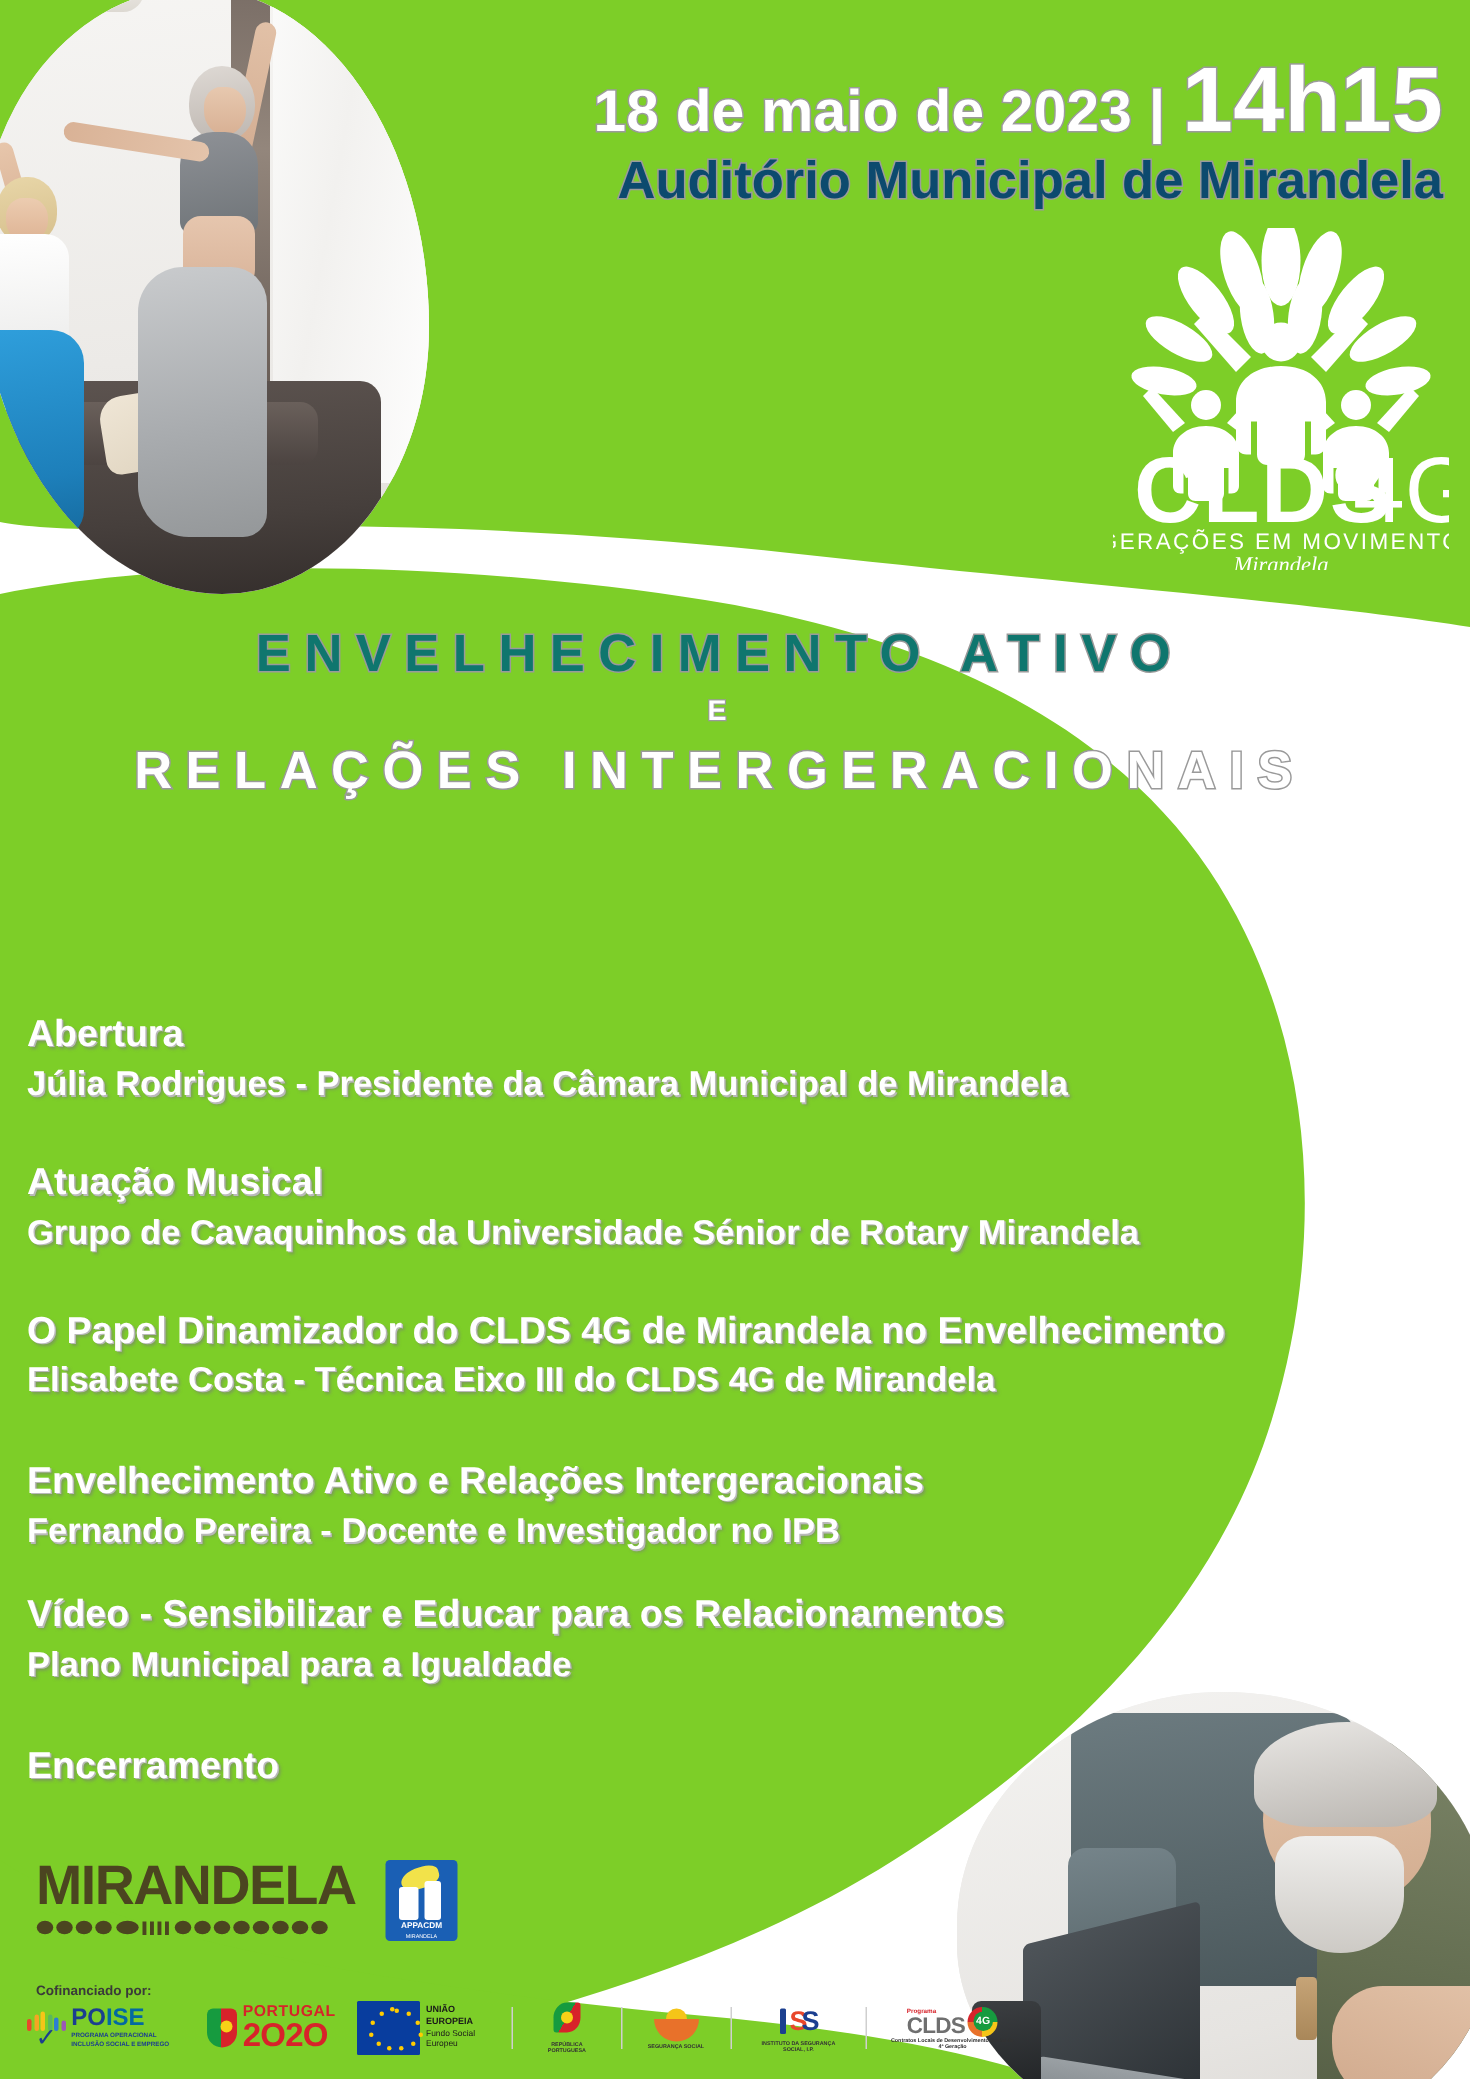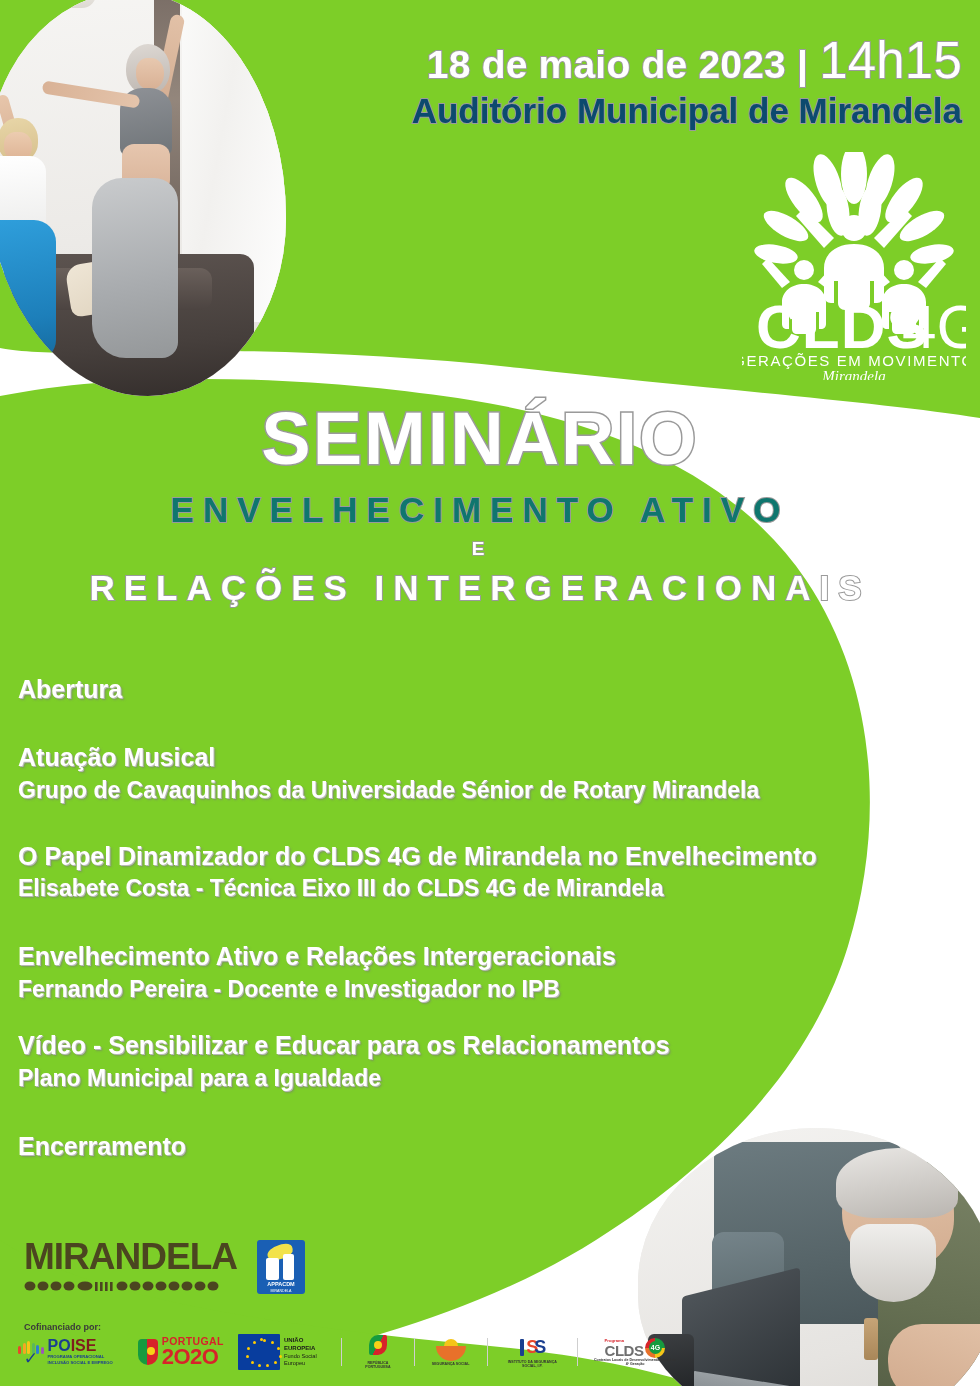--- a/index.html
+++ b/index.html
@@ -93,21 +93,21 @@
     background:linear-gradient(160deg,#4e5459,#2c3135);border-radius:4px;transform:skewY(-14deg);}
   #photo-bottom .laptop-base{position:absolute;left:54px;top:256px;width:170px;height:48px;
     background:linear-gradient(180deg,#9aa0a4,#6e7478);border-radius:4px;transform:skewY(9deg);}
   #photo-bottom .mug{position:absolute;left:10px;top:206px;width:46px;height:86px;
     background:linear-gradient(170deg,#3c3f42,#17191b);border-radius:6px 6px 10px 10px;}
 
   
   #header{position:absolute;left:0;top:34px;width:962px;text-align:right;}
   .hdr-line1{font-size:39px;font-weight:bold;color:#ffffff;letter-spacing:.2px;line-height:1.05;
     -webkit-text-stroke:2px #9b9b9b;paint-order:stroke fill;}
-  .hdr-time{font-size:51px;font-weight:normal;}
+  .hdr-time{font-size:61px;font-weight:bold;}
   .hdr-line2{font-size:35px;font-weight:bold;color:#0c4a6e;line-height:1.2;margin-top:2px;
     -webkit-text-stroke:2px #9b9b9b;paint-order:stroke fill;}
   .sep{font-weight:bold;}
 
   
   #clds-logo{position:absolute;left:742px;top:152px;width:224px;height:228px;}
   #clds-logo svg{display:block;}
 
   
   #titles{position:absolute;left:0;top:402px;width:960px;text-align:center;}
@@ -143,21 +143,21 @@
 
   
   #cofin-label{position:absolute;left:24px;top:1322px;font-size:9px;color:#3a3a3a;font-weight:bold;}
   #footer{position:absolute;left:18px;top:1334px;width:660px;display:flex;align-items:center;gap:14px;}
   .fl{display:flex;align-items:center;gap:4px;}
   .divider{width:1px;height:28px;background:#cfcfcf;}
 
   .poise-fig{display:flex;align-items:flex-end;gap:1.5px;height:14px;}
   .poise-fig i{display:block;width:3px;border-radius:2px;}
   .poise-txt{font-size:16px;font-weight:bold;color:#1b3f8f;line-height:1;}
-  .poise-txt .ise{color:#7f1d1d;}
+  .poise-txt .ise{color:#0369a1;}
   .poise-sub{font-size:4.2px;color:#1b3f8f;font-weight:bold;line-height:1.45;}
   .poise-check{font-size:17px;color:#1b3f8f;line-height:.6;}
 
   .pt-shield{width:20px;height:26px;border-radius:4px 4px 10px 10px;
     background:linear-gradient(90deg,#169b3f 0 46%,#d7232a 46% 100%);position:relative;}
   .pt-shield::after{content:"";position:absolute;left:9px;top:8px;width:8px;height:8px;border-radius:50%;background:#f7d117;}
   .pt-txt{line-height:1;}
   .pt-top{font-size:10.5px;font-weight:bold;color:#d7232a;letter-spacing:.4px;}
   .pt-2020{font-size:22px;font-weight:bold;color:#d7232a;letter-spacing:-.5px;line-height:.95;}
 
@@ -294,30 +294,30 @@
         <path d="M184 136 L204 112 l-6 -6 -22 24 z"></path>
       </g>
       <text x="14" y="196" fill="#ffffff" font-family="Liberation Sans, sans-serif" font-size="62" font-weight="bold" letter-spacing="1">CLDS</text>
       <text x="160" y="196" fill="#ffffff" font-family="Liberation Sans, sans-serif" font-size="62" letter-spacing="0">4G</text>
       <text x="112" y="214" fill="#ffffff" text-anchor="middle" font-family="Liberation Sans, sans-serif" font-size="15" letter-spacing="1.6">GERAÇÕES EM MOVIMENTO</text>
       <text x="112" y="229" fill="#ffffff" text-anchor="middle" font-family="Liberation Serif, serif" font-size="15" font-style="italic">Mirandela</text>
     </svg>
   </div>
 
   <div id="titles">
-    <div class="t-seminario">SEMINÁRIO</div>
     <div class="t-sub1">ENVELHECIMENTO ATIVO</div>
     <div class="t-e">E</div>
     <div class="t-sub2">RELAÇÕES INTERGERACIONAIS</div>
   </div>
 
   <div id="programme">
 
     <div class="prog-block">
       <div class="prog-title">Abertura</div>
+      <div class="prog-sub">Júlia Rodrigues - Presidente da Câmara Municipal de Mirandela</div>
     </div>
 
     <div class="prog-block" style="margin-top:34px;">
       <div class="prog-title">Atuação Musical</div>
       <div class="prog-sub">Grupo de Cavaquinhos da Universidade Sénior de Rotary Mirandela</div>
     </div>
 
     <div class="prog-block" style="margin-top:34px;">
       <div class="prog-title">O Papel Dinamizador do CLDS 4G de Mirandela no Envelhecimento</div>
       <div class="prog-sub">Elisabete Costa - Técnica Eixo III  do CLDS 4G de Mirandela</div>

